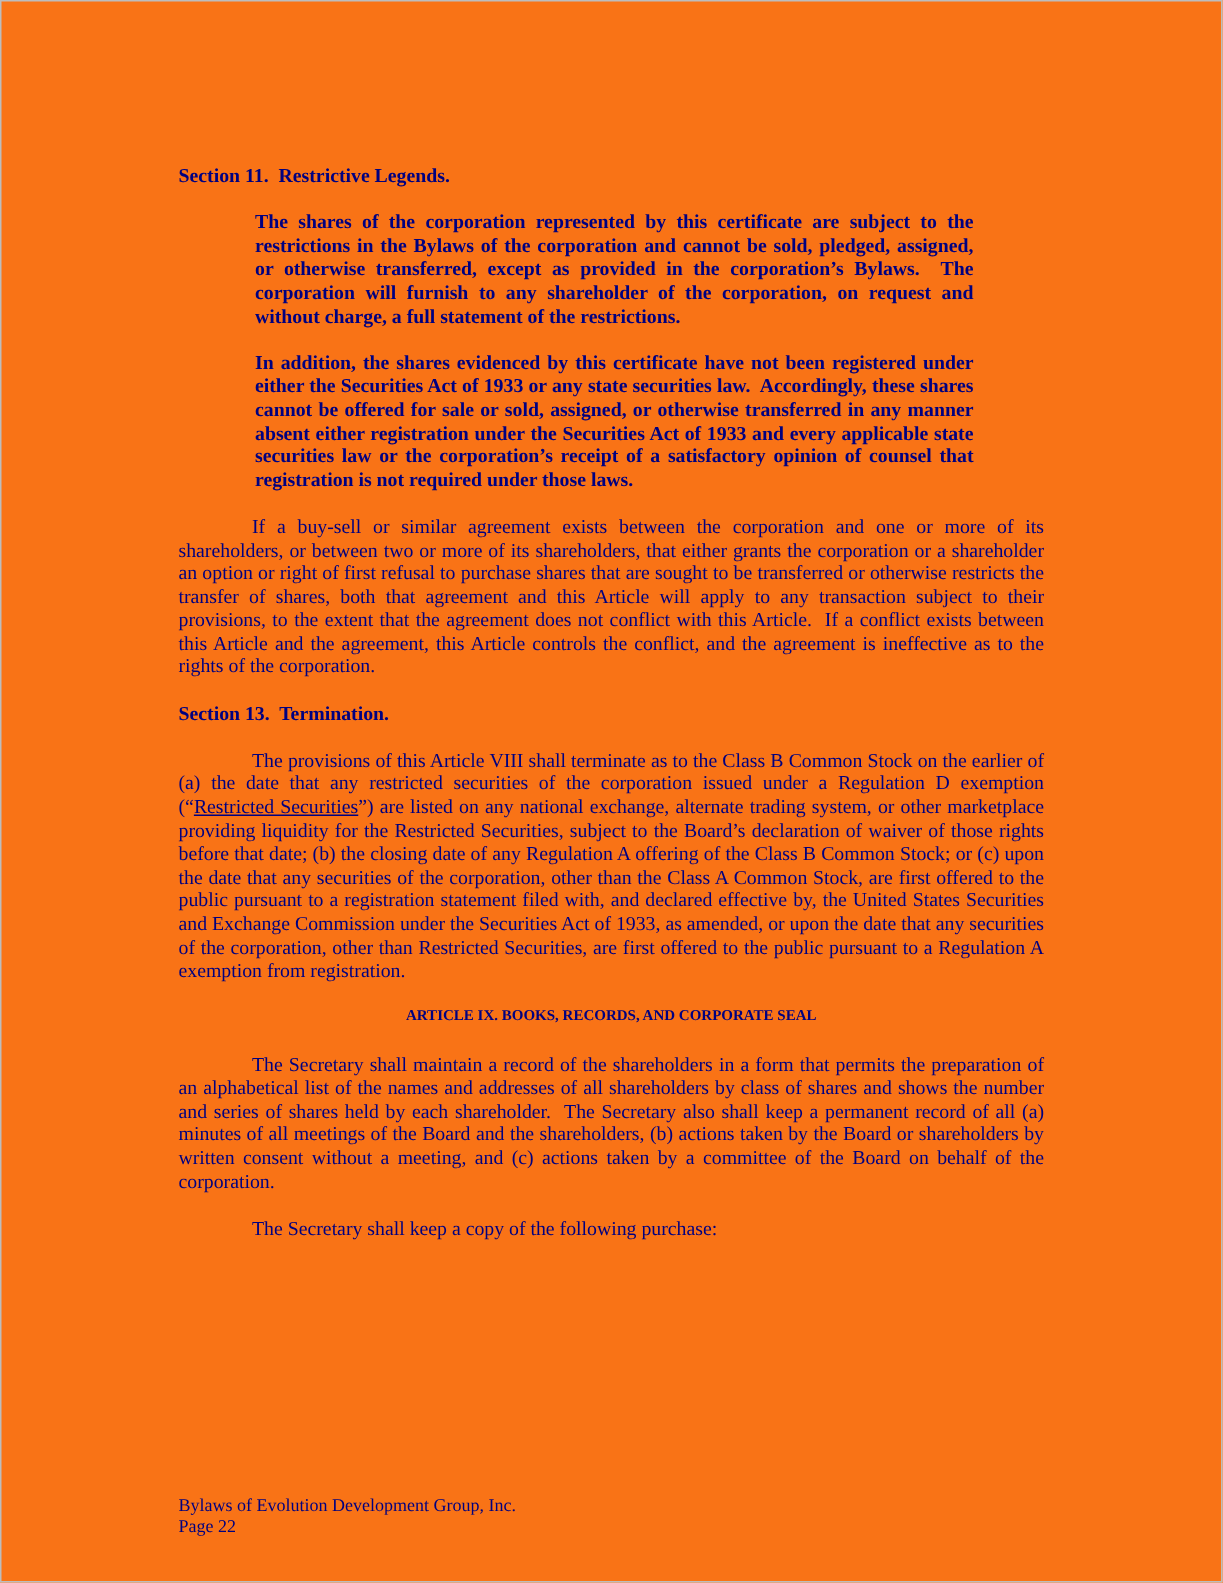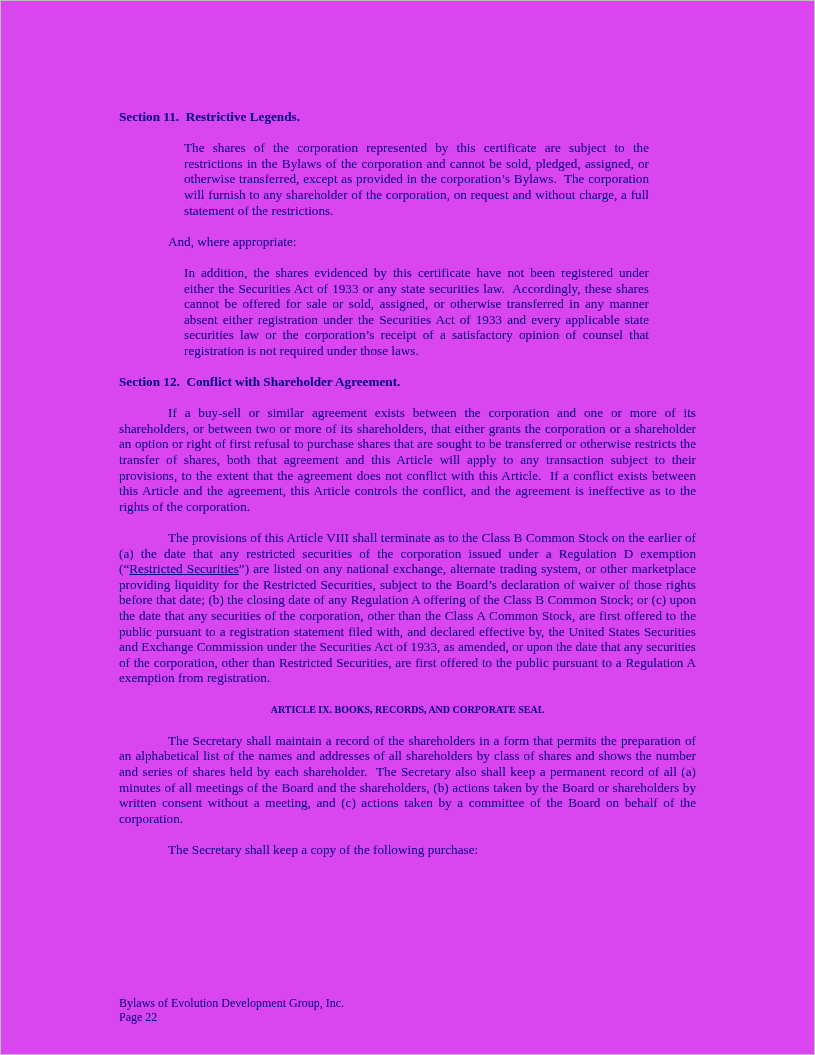--- a/index.html
+++ b/index.html
@@ -6,21 +6,21 @@
   html, body { width: 815px; height: 1055px; }
   body {
     background: #ffffff;
     font-family: "Liberation Serif", "DejaVu Serif", serif;
     color: #000080;
   }
   .page {
     position: relative;
     width: 815px;
     height: 1055px;
-    background: #d946ef;
+    background: #f97316;
     border: 1px solid #bdbdbd;
     overflow: hidden;
   }
   .content {
     position: absolute;
     left: 118px;
     right: 118px;
     top: 108px;
     font-size: 13.2px;
     line-height: 15.6px;
@@ -31,23 +31,24 @@
     margin-bottom: 15.6px;
     text-align: left;
   }
   .para {
     text-align: justify;
     text-indent: 49px;
     margin-bottom: 15.6px;
   }
   .quote {
     text-align: justify;
-    margin-left: 65px;
+    margin-left: 51px;
     margin-right: 47px;
     margin-bottom: 15.6px;
+    font-weight: bold;
   }
   .article-heading {
     font-weight: bold;
     text-align: center;
     margin-bottom: 15.6px;
     font-size: 10px;
   }
   .u { text-decoration: underline; }
   .footer {
     position: absolute;
@@ -65,28 +66,27 @@
 <body>
 
 <div class="page">
   <div class="content">
 
     <div class="heading">Section 11.&nbsp; Restrictive Legends.</div>
 
 
     <p class="quote">The shares of the corporation represented by this certificate are subject to the restrictions in the Bylaws of the corporation and cannot be sold, pledged, assigned, or otherwise transferred, except as provided in the corporation’s Bylaws.&nbsp; The corporation will furnish to any shareholder of the corporation, on request and without charge, a full statement of the restrictions.</p>
 
-    <p class="para">And, where appropriate:</p>
 
     <p class="quote">In addition, the shares evidenced by this certificate have not been registered under either the Securities Act of 1933 or any state securities law.&nbsp; Accordingly, these shares cannot be offered for sale or sold, assigned, or otherwise transferred in any manner absent either registration under the Securities Act of 1933 and every applicable state securities law or the corporation’s receipt of a satisfactory opinion of counsel that registration is not required under those laws.</p>
 
-    <div class="heading">Section 12.&nbsp; Conflict with Shareholder Agreement.</div>
 
     <p class="para">If a buy-sell or similar agreement exists between the corporation and one or more of its shareholders, or between two or more of its shareholders, that either grants the corporation or a shareholder an option or right of first refusal to purchase shares that are sought to be transferred or otherwise restricts the transfer of shares, both that agreement and this Article will apply to any transaction subject to their provisions, to the extent that the agreement does not conflict with this Article.&nbsp; If a conflict exists between this Article and the agreement, this Article controls the conflict, and the agreement is ineffective as to the rights of the corporation.</p>
 
+    <div class="heading">Section 13.&nbsp; Termination.</div>
 
     <p class="para"><span>The provisions of this Article VIII shall terminate as to the Class B Common Stock on the earlier of (a) the date that any restricted securities of the corporation issued under a Regulation D exemption (“</span><span class="u">Restricted Securities</span><span>”) are listed on any national exchange, alternate trading system, or other marketplace providing liquidity for the Restricted Securities, subject to the Board’s declaration of waiver of those rights before that date; (b) the closing date of any Regulation A offering of the Class B Common Stock; or (c) upon the date that any securities of the corporation, other than the Class A Common Stock, are first offered to the public pursuant to a registration statement filed with, and declared effective by, the United States Securities and Exchange Commission under the Securities Act of 1933, as amended, or upon the date that any securities of the corporation, other than Restricted Securities, are first offered to the public pursuant to a Regulation A exemption from registration.</span></p>
 
     <div class="article-heading">ARTICLE IX. BOOKS, RECORDS, AND CORPORATE SEAL</div>
 
 
     <p class="para">The Secretary shall maintain a record of the shareholders in a form that permits the preparation of an alphabetical list of the names and addresses of all shareholders by class of shares and shows the number and series of shares held by each shareholder.&nbsp; The Secretary also shall keep a permanent record of all (a) minutes of all meetings of the Board and the shareholders, (b) actions taken by the Board or shareholders by written consent without a meeting, and (c) actions taken by a committee of the Board on behalf of the corporation.</p>
 
 
     <p class="para">The Secretary shall keep a copy of the following purchase:</p>

